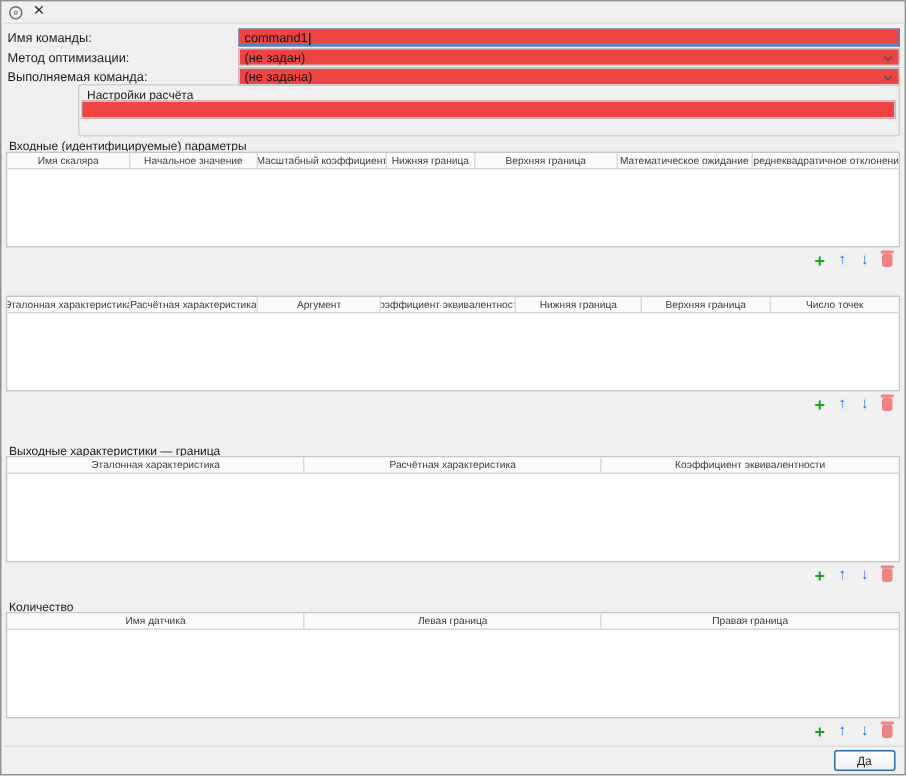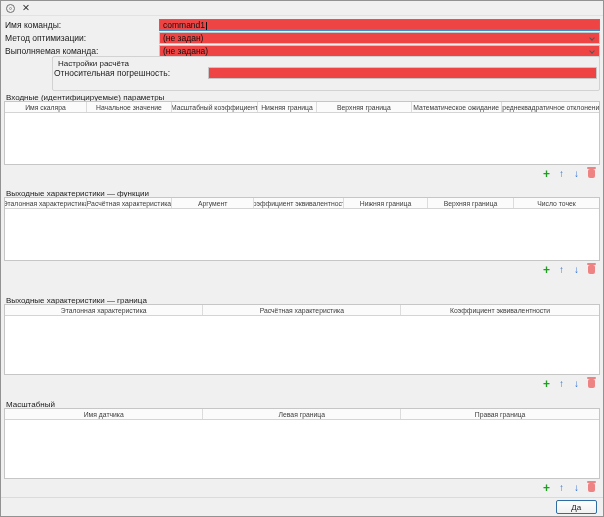--- a/index.html
+++ b/index.html
@@ -91,21 +91,20 @@
     <span class="form-label">Выполняемая команда:</span>
     <div class="field">
       <span>(не задана)</span>
       <span class="combo-arrow"></span>
     </div>
   </div>
 
   <div class="groupbox">
     <span class="group-title">Настройки расчёта</span>
     <div class="form-row" style="top:8px">
-      <span class="form-label">Относительная погрешность:</span>
       <div class="field">
         <span></span>
       </div>
     </div>
   </div>
 
   <span class="section-label" style="top:92px">Входные (идентифицируемые) параметры</span>
   <div class="table" style="top:100px;height:64px">
     <div class="thead">
         <div class="th" style="width: 13.8%;">Имя скаляра</div>
@@ -126,21 +125,20 @@
         <span class="glyph-arrow">↑</span>
       </button>
     <button class="icon-btn">
         <span class="glyph-arrow">↓</span>
       </button>
     <button class="icon-btn">
         <span class="trash"></span>
       </button>
   </div>
 
-  <span class="section-label" style="top:188px">Выходные характеристики — функции</span>
   <div class="table" style="top:196px;height:64px">
     <div class="thead">
         <div class="th" style="width: 13.8%;">Эталонная характеристика</div>
         <div class="th" style="width: 14.3%;">Расчётная характеристика</div>
         <div class="th" style="width: 13.9%;">Аргумент</div>
         <div class="th" style="width: 15.1%;">Коэффициент эквивалентности</div>
         <div class="th" style="width: 14.1%;">Нижняя граница</div>
         <div class="th" style="width: 14.5%;">Верхняя граница</div>
         <div class="th" style="width: 14.3%;">Число точек</div>
       </div>
@@ -178,21 +176,21 @@
         <span class="glyph-arrow">↑</span>
       </button>
     <button class="icon-btn">
         <span class="glyph-arrow">↓</span>
       </button>
     <button class="icon-btn">
         <span class="trash"></span>
       </button>
   </div>
 
-  <span class="section-label" style="top:399px">Масштабный</span>
+  <span class="section-label" style="top:399px">Количество</span>
   <div class="table" style="top:407px;height:71px">
     <div class="thead">
         <div class="th" style="width: 33.4%;">Имя датчика</div>
         <div class="th" style="width: 33.3%;">Левая граница</div>
         <div class="th" style="width: 33.3%;">Правая граница</div>
       </div>
     <div class="tbody"></div>
   </div>
   <div class="actions" style="top:480px">
     <button class="icon-btn">

